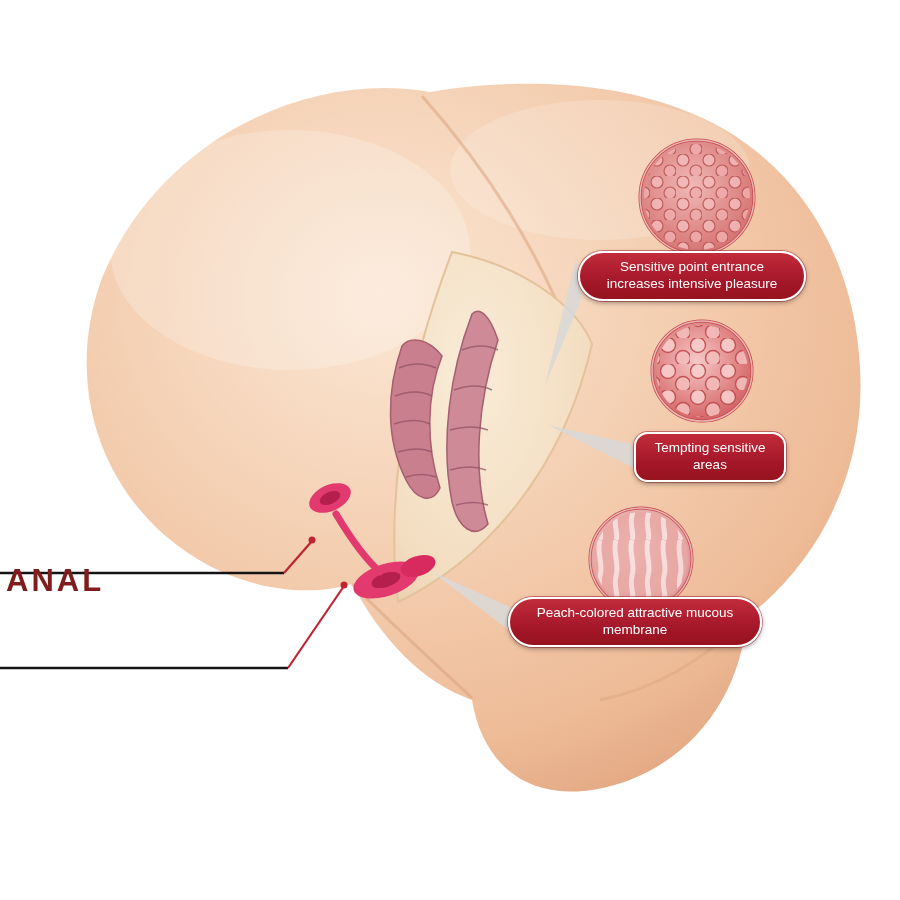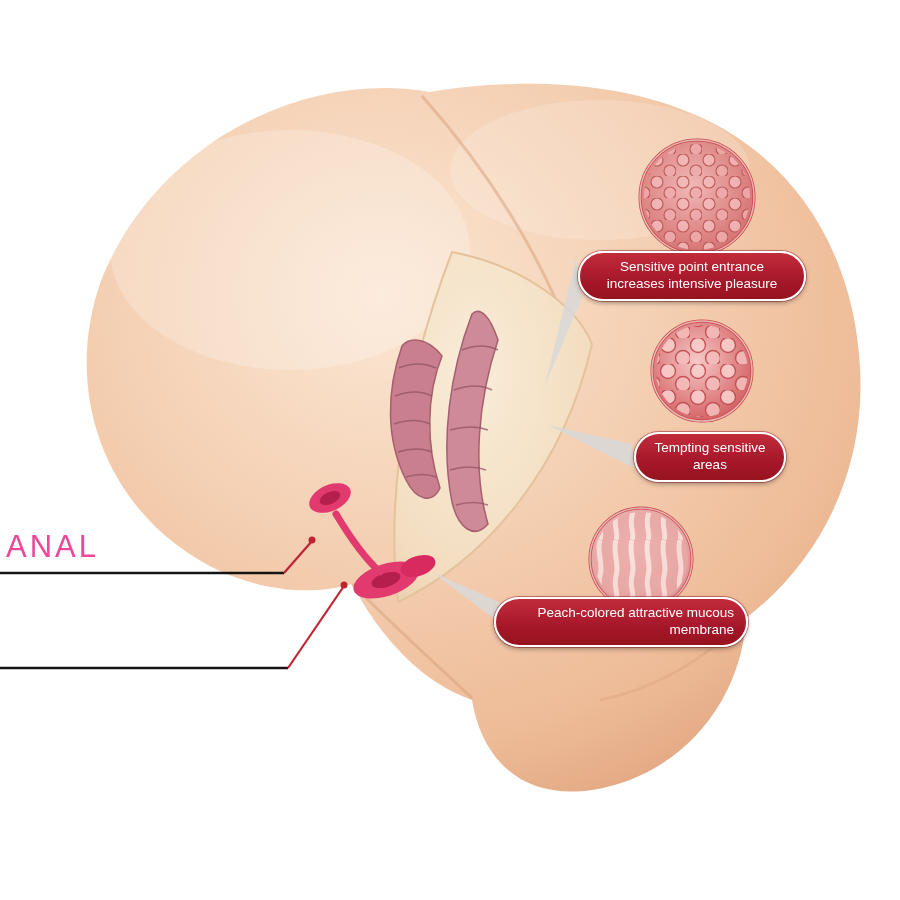--- a/index.html
+++ b/index.html
@@ -32,29 +32,30 @@
     color: #ffffff;
     display: flex;
     align-items: center;
     justify-content: center;
     text-align: center;
     font-size: 13.5px;
     line-height: 1.25;
     padding: 6px 12px;
   }
   .pill1 { left: 578px; top: 251px; width: 228px; min-height: 46px; }
-  .pill2 { left: 634px; top: 432px; width: 152px; min-height: 44px; }
-  .pill3 { left: 494px; top: 597px; width: 254px; min-height: 46px; text-align: right; }
+  .pill2 { left: 634px; top: 432px; width: 152px; min-height: 44px; border-radius: 14px; }
+  .pill3 { left: 508px; top: 597px; width: 254px; min-height: 46px; }
   .side-label {
     position: absolute;
     left: 6px;
-    color: #ec4899;
-    font-weight: 400;
+    color: #7f1d1d;
+    font-weight: 700;
     font-size: 31px;
     letter-spacing: 3px;
+    margin-top: 34px;
   }
   .label-anal   { top: 529px; }
   .label-vagina { top: 626px; }
 </style>
 </head>
 <body>
 
 <div class="stage">
 
   <svg class="art" viewBox="0 0 900 900" aria-hidden="true">

